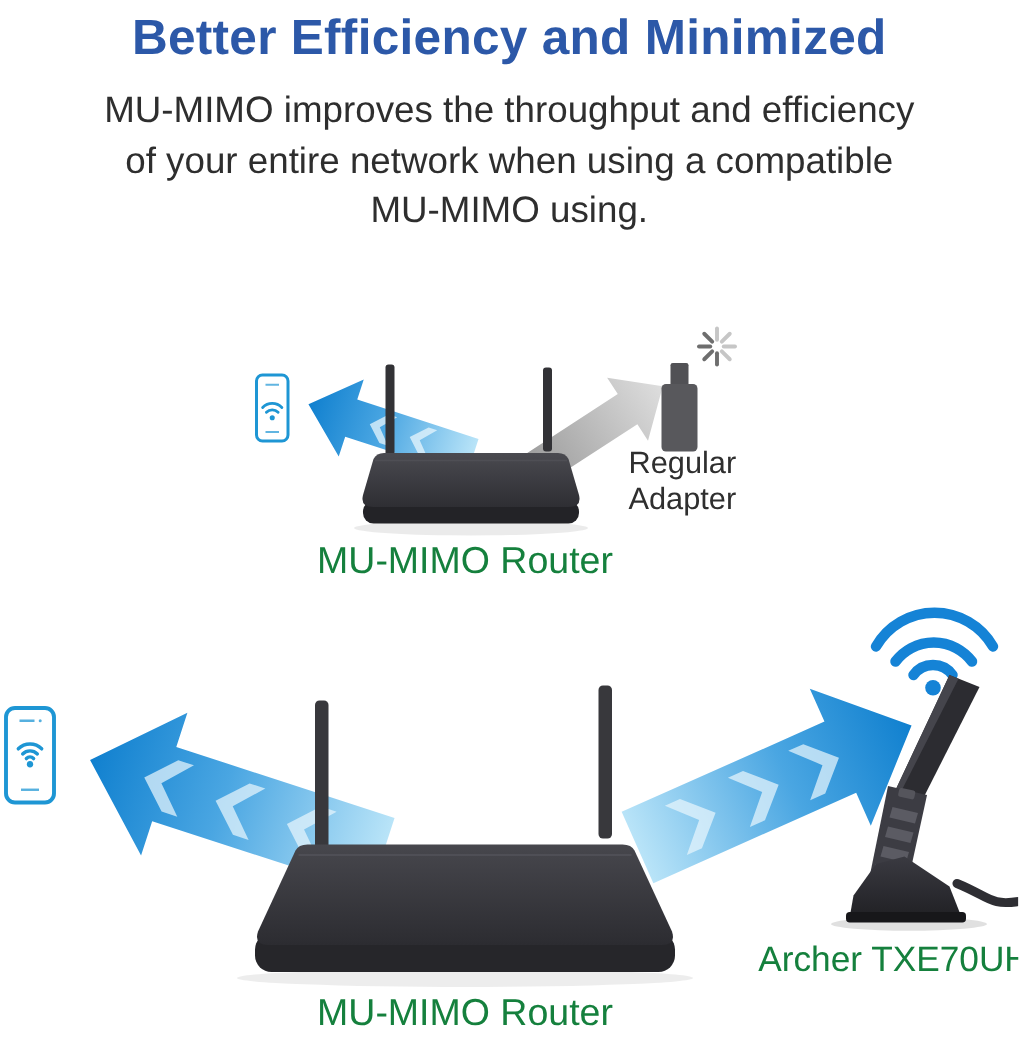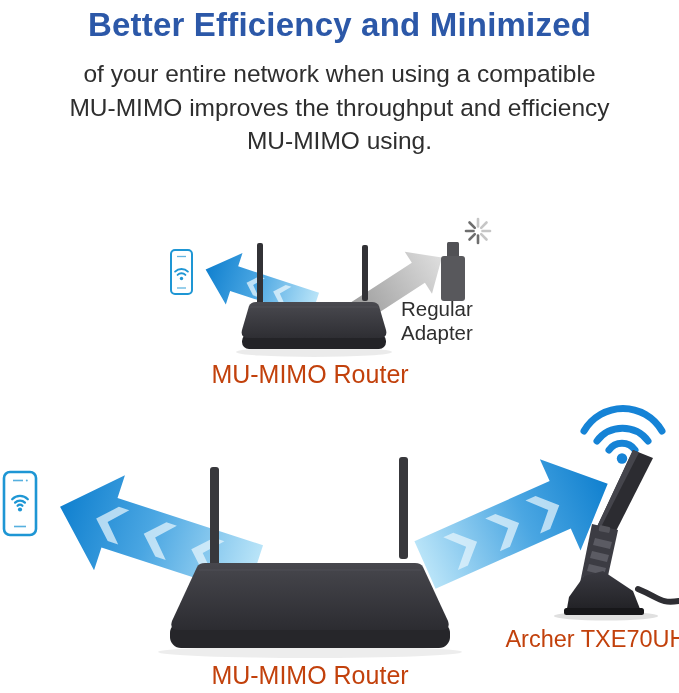--- a/index.html
+++ b/index.html
@@ -25,24 +25,24 @@
     font-size:24.5px;
     line-height:33.5px;
     color:#2e2e2e;
   }
   .subtitle span{display:block;}
   .scene{position:absolute;left:0;}
   .scene-top{top:200px;height:200px;width:679px;}
   .scene-bottom{top:400px;height:293px;width:679px;}
   .label{
     position:absolute;
-    color:#c2410c;
+    color:#15803d;
   }
   .label-regular-adapter{
-    left:401px;top:297px;
+    left:419px;top:297px;
     font-size:20.5px;line-height:24px;
     color:#2f2f2f;
     white-space:pre-line;
   }
   .label-router-top{
     left:160px;top:360px;width:300px;
     text-align:center;
     font-size:25px;
   }
   .label-archer{
@@ -59,22 +59,22 @@
 </head>
 <body>
 
 <div class="page">
 
   <h1 class="title">
     <span>Better Efficiency and Minimized</span>
   </h1>
 
   <div class="subtitle">
+    <span>MU-MIMO improves the throughput and efficiency</span>
     <span>of your entire network when using a compatible</span>
-    <span>MU-MIMO improves the throughput and efficiency</span>
     <span>MU-MIMO using.</span>
   </div>
 
   <svg class="scene scene-top" viewBox="0 0 679 200">
     <defs>
       <linearGradient id="blueArrow" x1="0" y1="0" x2="1" y2="0">
         <stop offset="0" stop-color="#b9e4f8"></stop>
         <stop offset="0.55" stop-color="#4aa6e2"></stop>
         <stop offset="1" stop-color="#1080cf"></stop>
       </linearGradient>

